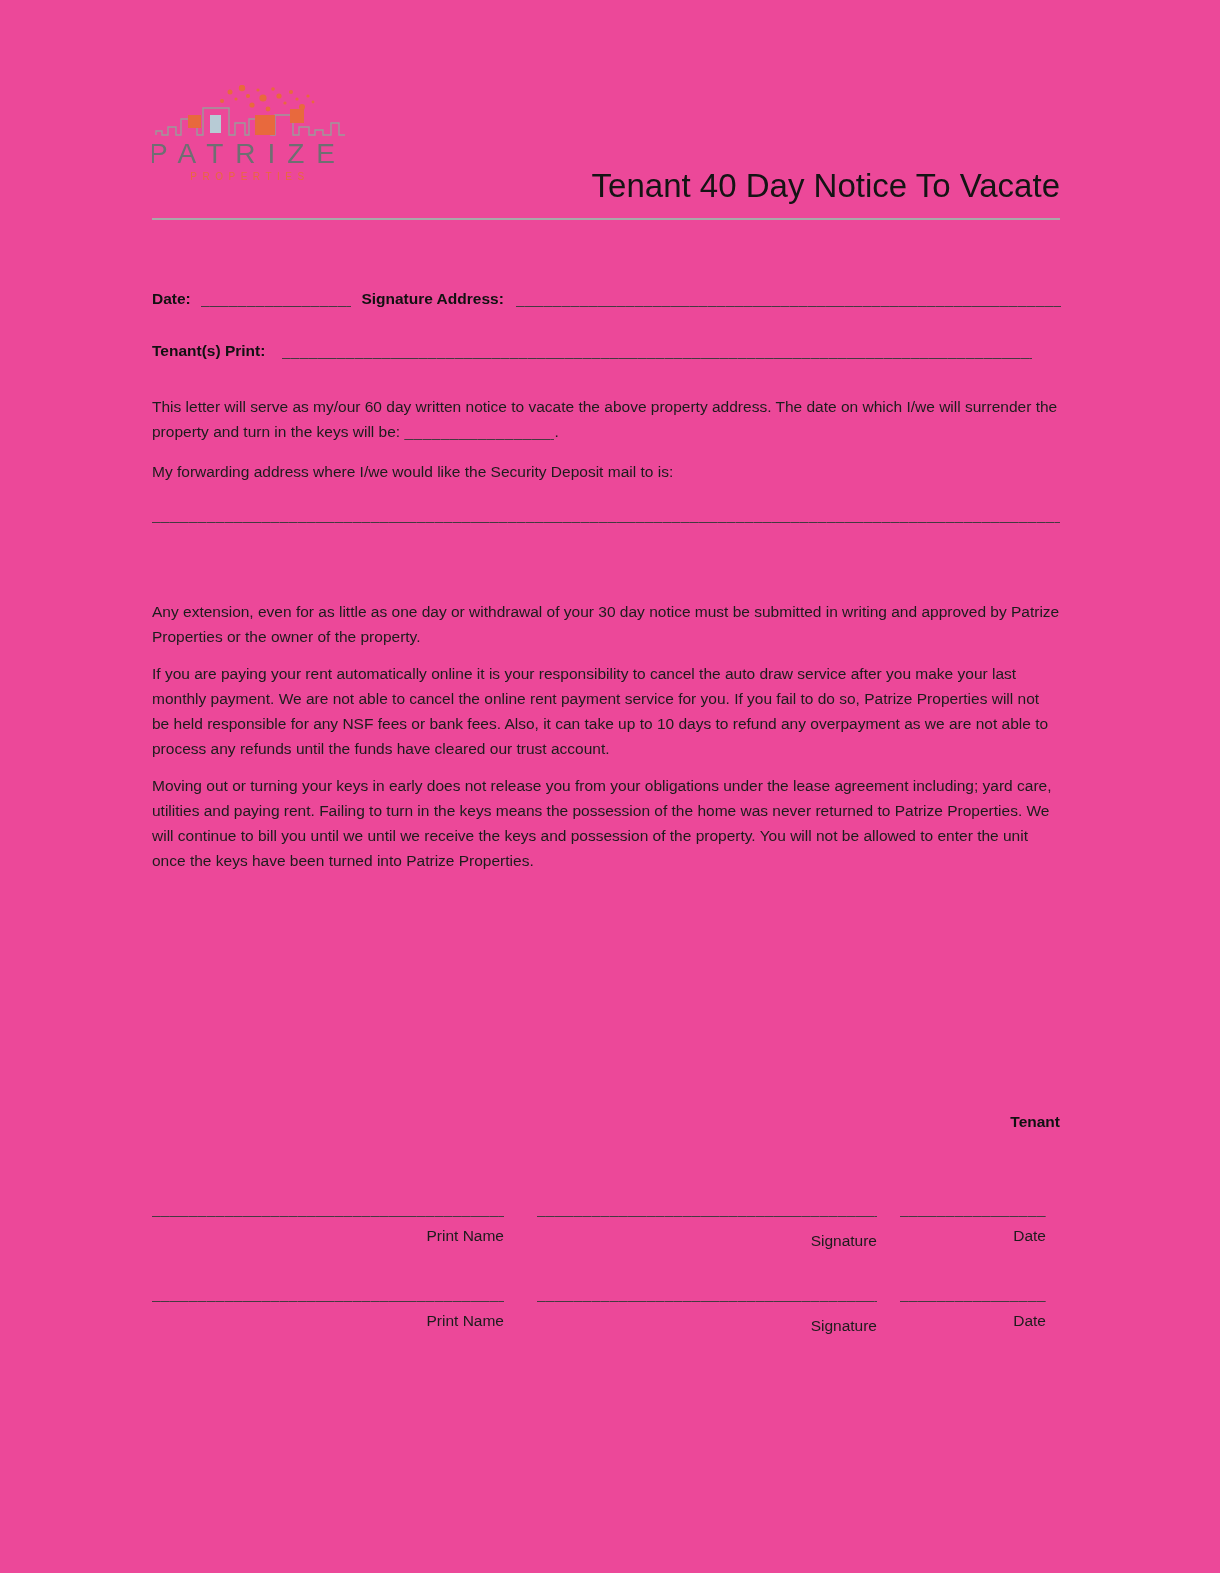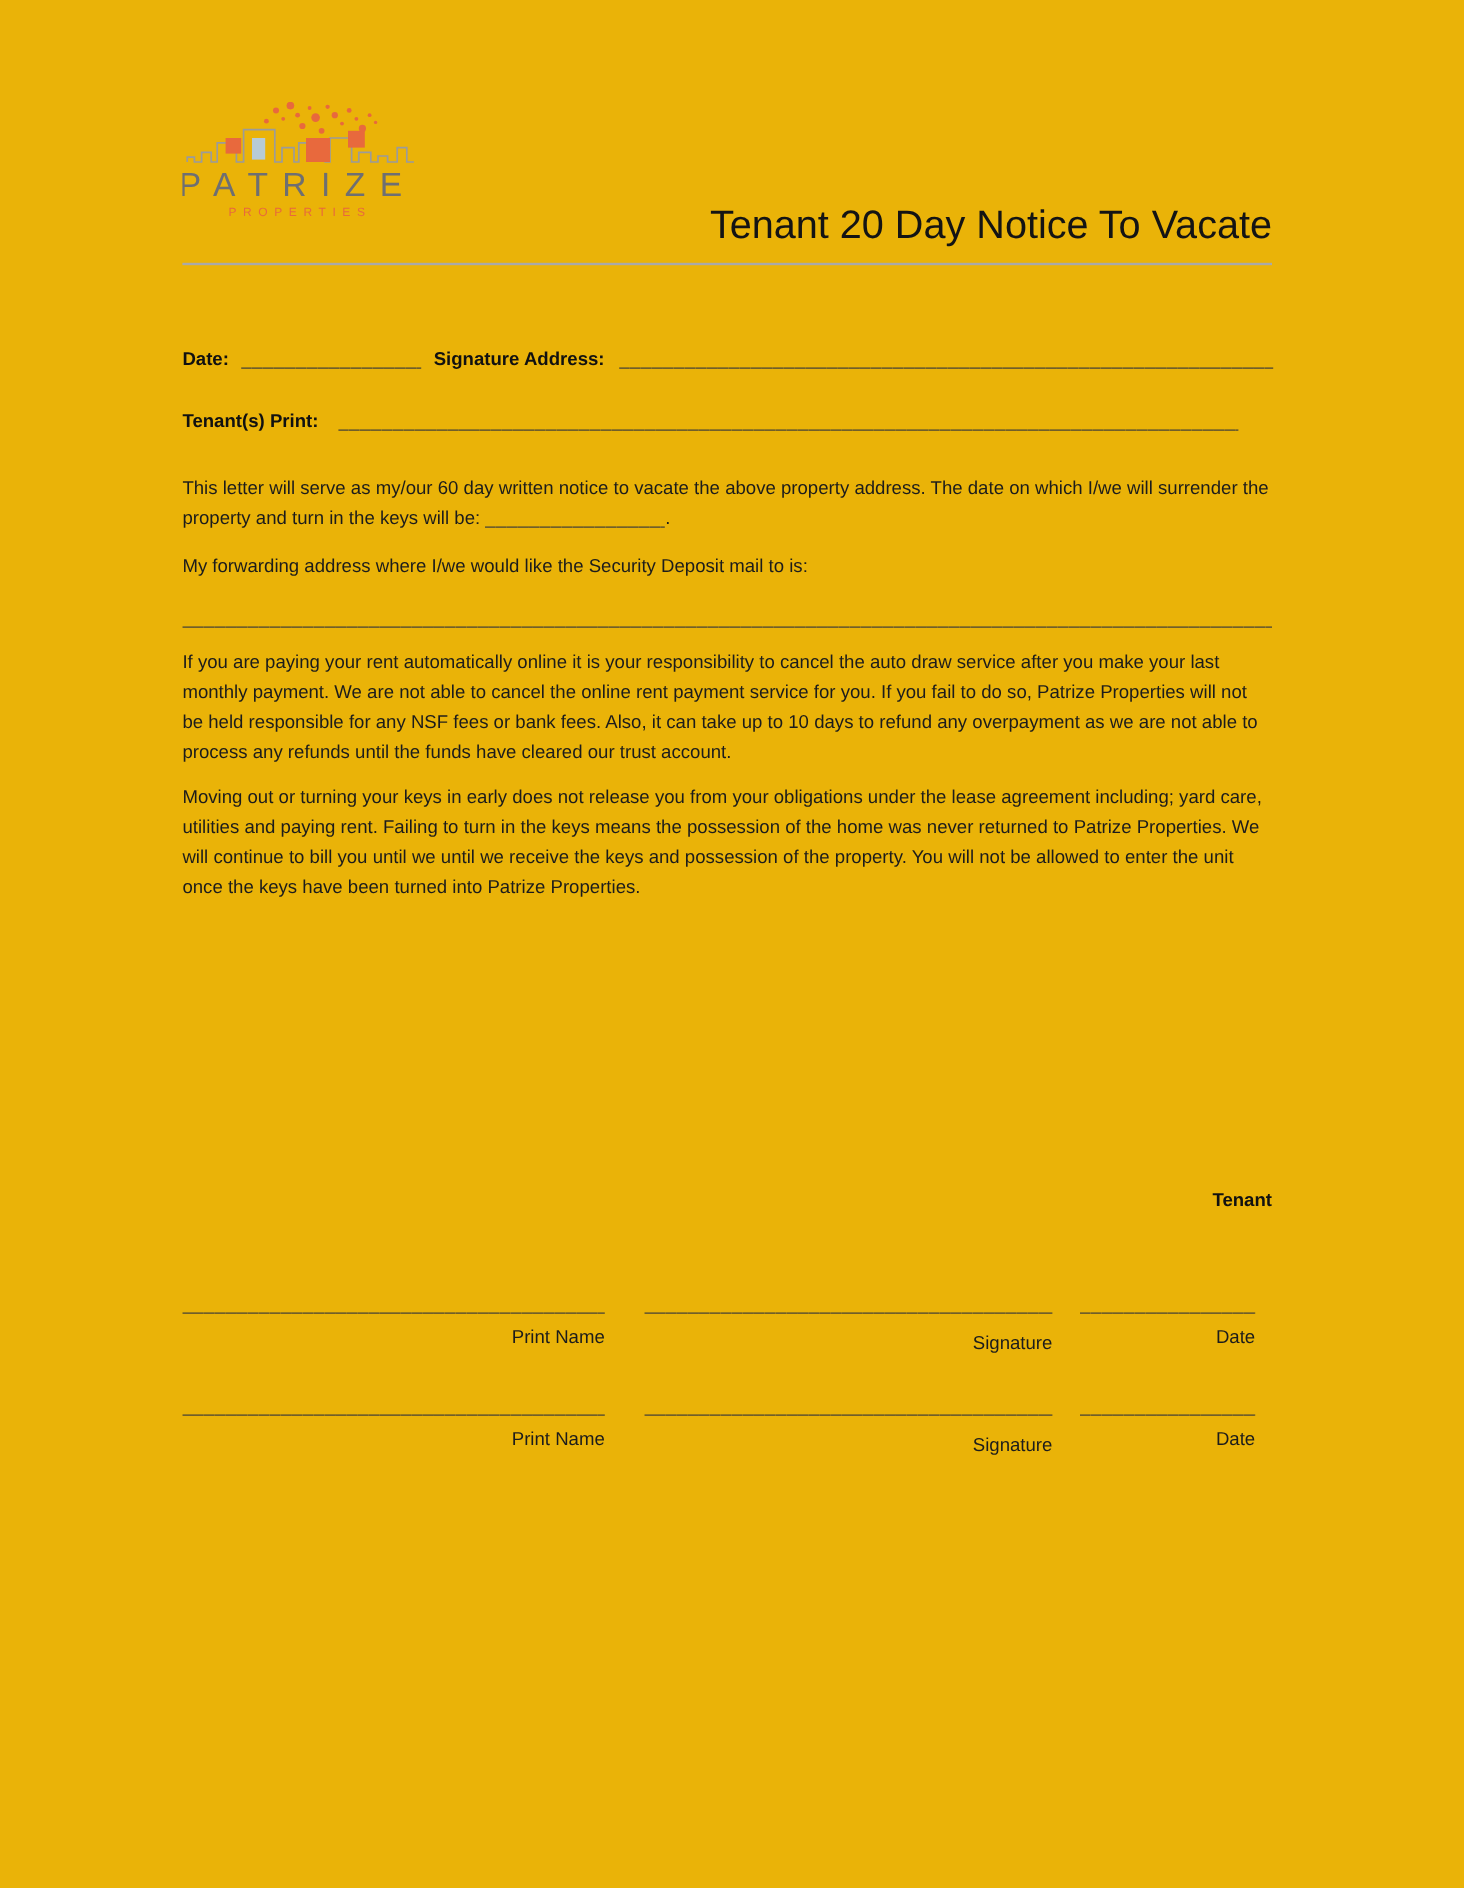--- a/index.html
+++ b/index.html
@@ -2,21 +2,21 @@
 <html><head>
 <meta charset="utf-8">
 <style>
   * { margin: 0; padding: 0; box-sizing: border-box; }
   html, body { background: #ffffff; }
   .page {
     position: relative;
     width: 1220px;
     height: 1573px;
     margin: 0 auto;
-    background: #eab308;
+    background: #ec4899;
     font-family: "Liberation Sans", "DejaVu Sans", sans-serif;
     color: #1c1c1c;
     padding: 85px 160px 0 152px;
     overflow: hidden;
   }
   
   .header {
     display: flex;
     justify-content: space-between;
     align-items: flex-end;
@@ -96,21 +96,21 @@
             <circle cx="145" cy="14" r="1.6"></circle>
             <circle cx="150" cy="22" r="3"></circle>
           <circle cx="156" cy="11" r="1.6"></circle>
             <circle cx="161" cy="17" r="1.4"></circle>
         </g>
 
         <text x="96" y="78" text-anchor="middle" font-family="Liberation Sans, sans-serif" font-size="28" letter-spacing="12" fill="#6E6F72">PATRIZE</text>
         <text x="98" y="95" text-anchor="middle" font-family="Liberation Sans, sans-serif" font-size="10" letter-spacing="5.5" fill="#E8693D">PROPERTIES</text>
       </svg>
     </div>
-    <h1 class="doc-title">Tenant 20 Day Notice To Vacate</h1>
+    <h1 class="doc-title">Tenant 40 Day Notice To Vacate</h1>
   </div>
 
   <div class="row-date">
     <span class="lbl">Date:</span>
     <span class="blank" style="width:150px; margin:0 6px 0 6px;">__________________________________________________________________________________________________________________________________</span>
     <span class="lbl">Signature Address:</span>
     <span class="blank" style="width:545px; margin-left:8px;">__________________________________________________________________________________________________________________________________</span>
   </div>
 
   <div class="row-tenant">
@@ -121,20 +121,21 @@
   <p class="para first"><span>This letter will serve as my/our 60 day written notice to vacate the above property address. The date on which I/we will surrender the property and turn in the keys will be:</span>
     <span class="blank" style="width:150px;">__________________________________________________________________________________________________________________________________</span><span>.</span>
   </p>
 
   <p class="para forwarding">My forwarding address where I/we would like the Security Deposit mail to is:</p>
 
   <div class="address-line">
     <span class="blank" style="width:908px;">__________________________________________________________________________________________________________________________________</span>
   </div>
 
+  <p class="para extension">Any extension, even for as little as one day or withdrawal of your 30 day notice must be submitted in writing and approved by Patrize Properties or the owner of the property.</p>
 
   <p class="para">If you are paying your rent automatically online it is your responsibility to cancel the auto draw service after you make your last monthly payment. We are not able to cancel the online rent payment service for you. If you fail to do so, Patrize Properties will not be held responsible for any NSF fees or bank fees. Also, it can take up to 10 days to refund any overpayment as we are not able to process any refunds until the funds have cleared our trust account.</p>
 
   <p class="para">Moving out or turning your keys in early does not release you from your obligations under the lease agreement including; yard care, utilities and paying rent. Failing to turn in the keys means the possession of the home was never returned to Patrize Properties. We will continue to bill you until we until we receive the keys and possession of the property. You will not be allowed to enter the unit once the keys have been turned into Patrize Properties.</p>
 
   <div class="tenant-heading">Tenant</div>
 
   <div class="sig-row">
     <div class="sig-col name">
       <span class="blank">__________________________________________________________________________________________________________________________________</span>

